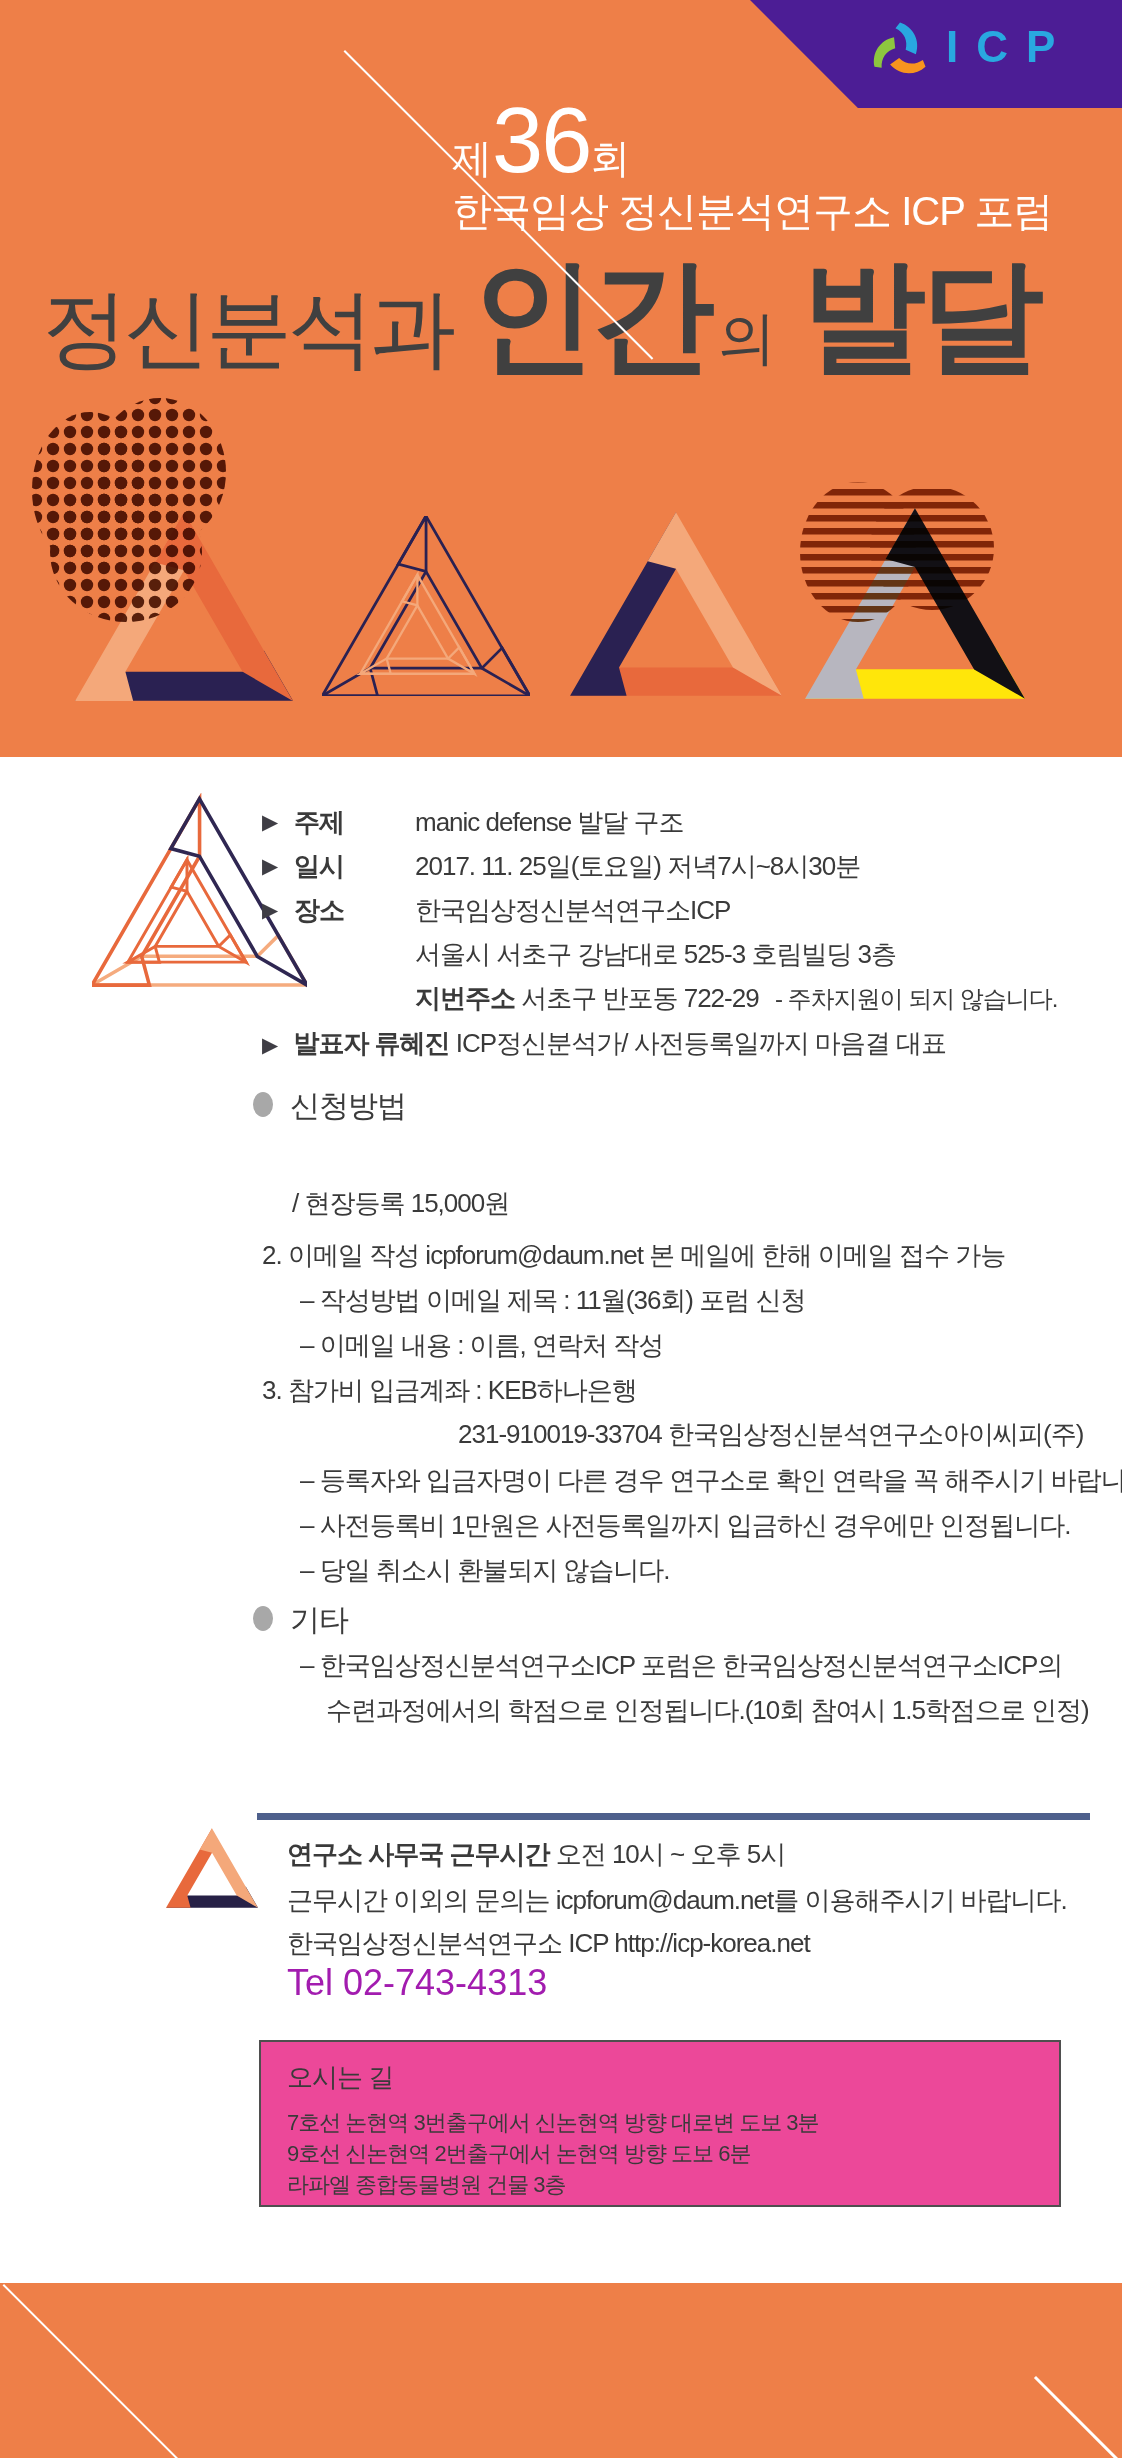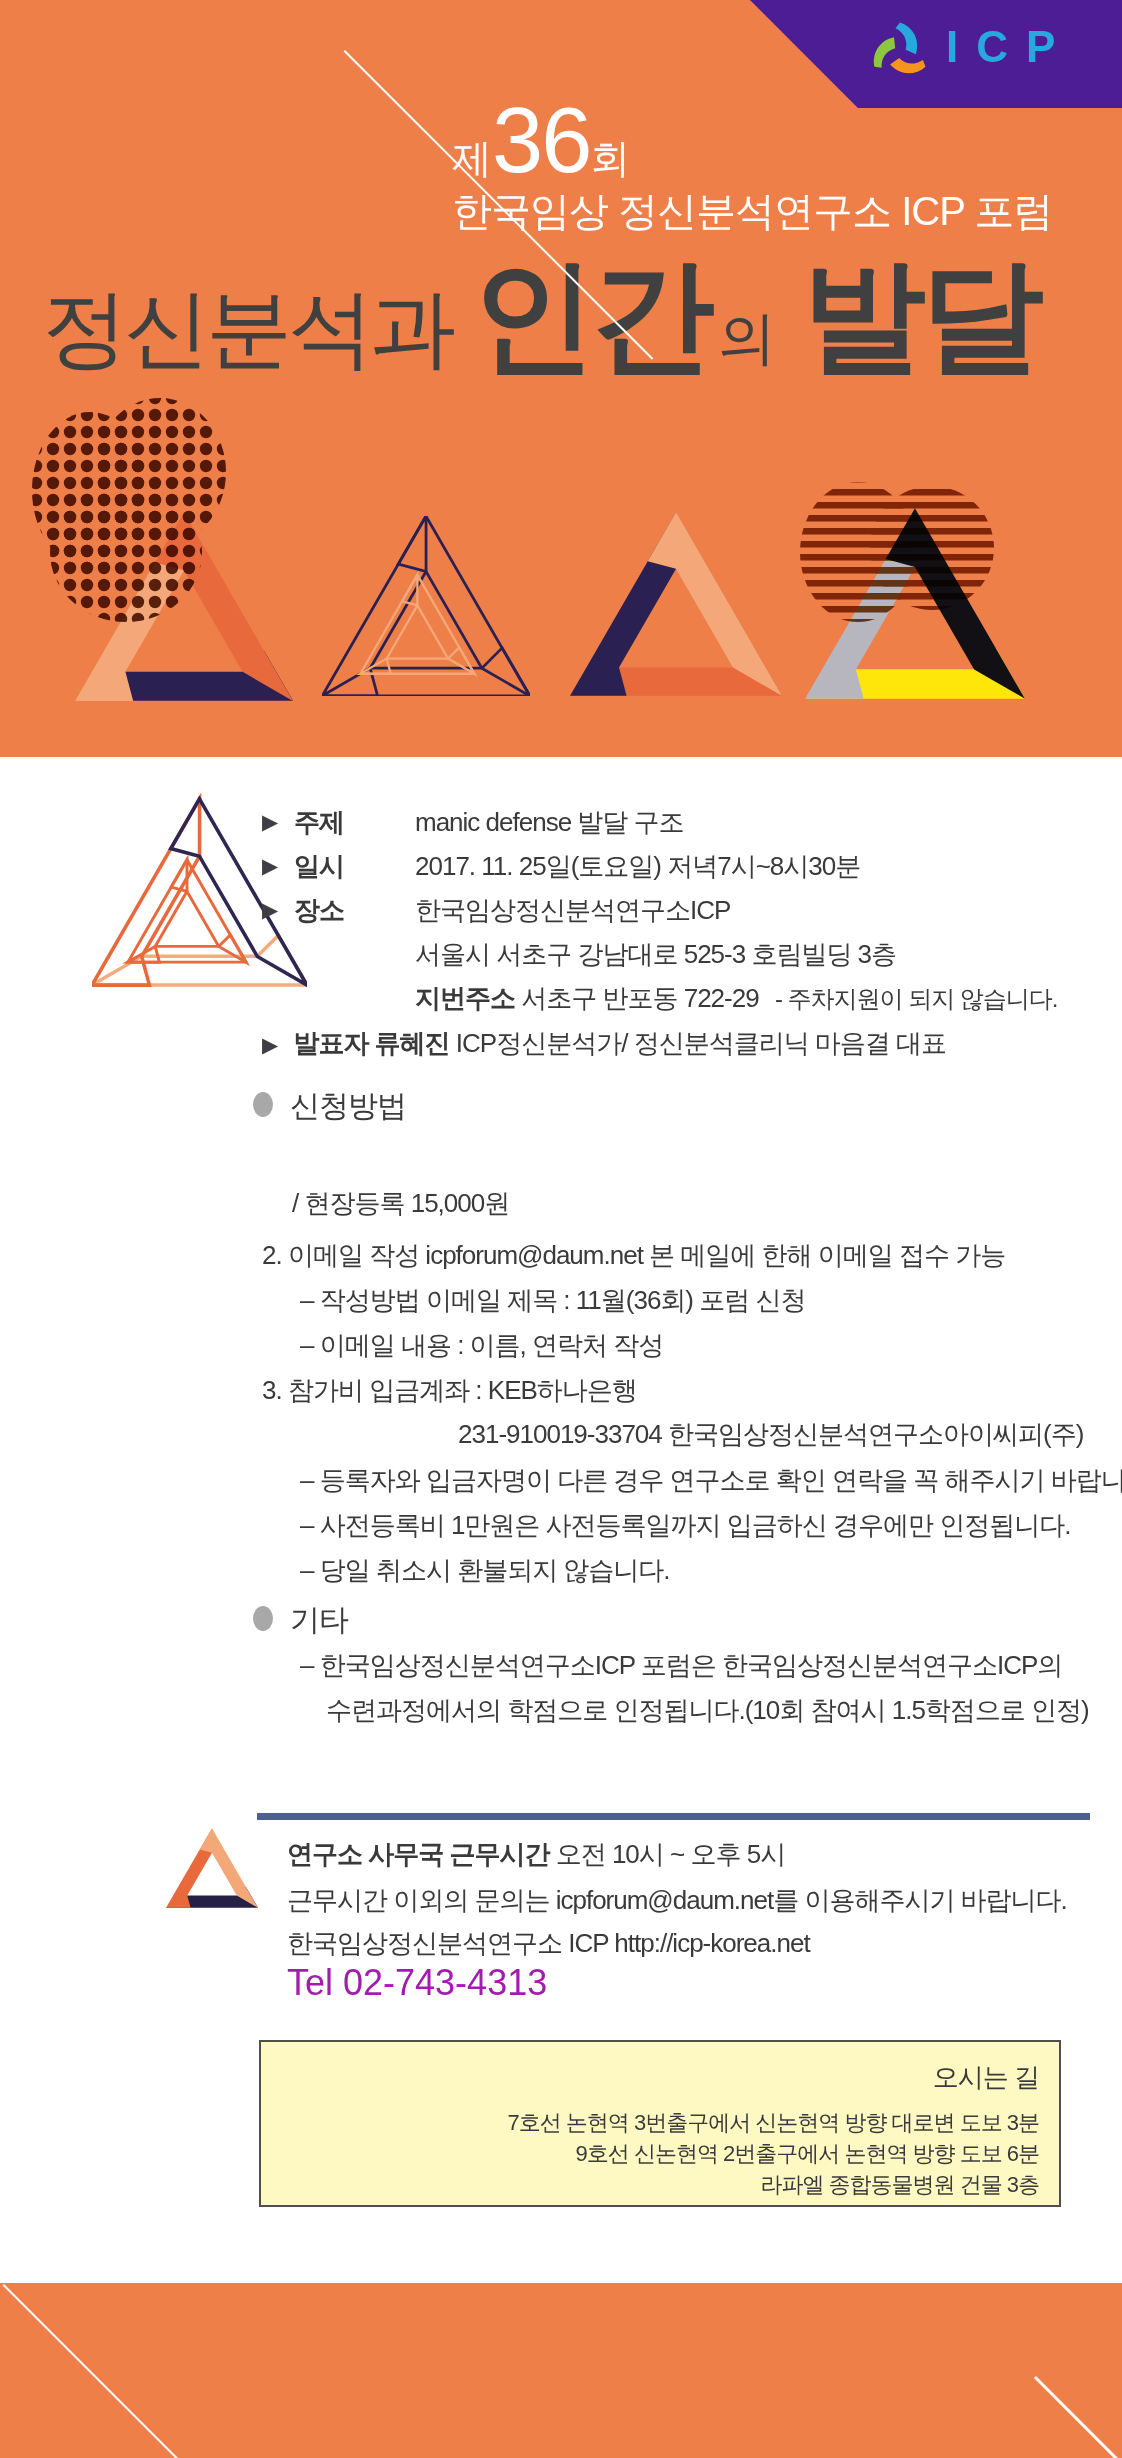--- a/index.html
+++ b/index.html
@@ -32,22 +32,22 @@
   .arrow{color:#3f3e45;font-size:21px;}
   .drow{position:absolute;left:262px;font-size:26px;letter-spacing:-1px;white-space:nowrap;}
   .drow .dlabel{position:absolute;left:32px;font-weight:700;}
   .drow .dtext{position:absolute;left:153px;}
   .bullet{position:absolute;width:20px;height:25px;border-radius:50%;background:#a8a8a8;}
   .sec-head{position:absolute;font-size:30px;font-weight:500;letter-spacing:-1px;color:#3b3b3b;white-space:nowrap;}
   .note{font-size:24px;}
   .bar{position:absolute;background:#4e608c;}
   .f-line{position:absolute;font-size:26px;letter-spacing:-1px;white-space:nowrap;color:#3a3a3a;}
   .tel{font-size:36px;letter-spacing:0;color:#a21caf;}
-  .dir-box{position:absolute;left:259px;top:2040px;width:802px;height:167px;background:#fef9c3;
-    border:2px solid #4f4f4f;box-sizing:border-box;padding:18px 20px 0 26px;text-align:right;}
+  .dir-box{position:absolute;left:259px;top:2040px;width:802px;height:167px;background:#ec4899;
+    border:2px solid #4f4f4f;box-sizing:border-box;padding:18px 20px 0 26px;}
   .dir-head{font-size:26px;color:#3a3a3a;margin-bottom:12px;letter-spacing:-1px;}
   .dir-line{font-size:22px;line-height:31px;color:#3a3a3a;letter-spacing:-1px;white-space:nowrap;}
   .footer-bg{left:0;top:2283px;width:1122px;height:175px;background:#ee7f48;}
 </style>
 </head>
 <body>
 
 <div class="poster">
 
   <div class="abs header-bg"></div>
@@ -167,21 +167,21 @@
 
   <div class="body-line" style="left:415px;top:981px;">
     <b>지번주소</b>
     <span>서초구 반포동 722-29</span>
     <span class="note" style="margin-left:10px;">- 주차지원이 되지 않습니다.</span>
   </div>
 
   <div class="body-line" style="left:262px;top:1026px;">
     <span class="arrow" style="margin-right:10px;">▶</span>
     <b>발표자 류혜진</b>
-    <span>ICP정신분석가/ 정신분석클리닉 마음결 대표</span>
+    <span>ICP정신분석가/ 사전등록일까지 마음결 대표</span>
   </div>
 
   <div class="bullet" style="left:253px;top:1092px;"></div>
   <div class="sec-head" style="left:290px;top:1086px;">신청방법</div>
 
   <div class="body-line" style="left:292px;top:1186px;">/ 현장등록 15,000원</div>
   <div class="body-line" style="left:262px;top:1238px;">2. 이메일 작성 icpforum@daum.net 본 메일에 한해 이메일 접수 가능</div>
   <div class="body-line" style="left:300px;top:1283px;">– 작성방법 이메일 제목 : 11월(36회) 포럼 신청</div>
   <div class="body-line" style="left:300px;top:1328px;">– 이메일 내용 : 이름, 연락처 작성</div>
   <div class="body-line" style="left:262px;top:1373px;">3. 참가비 입금계좌 : KEB하나은행</div>

